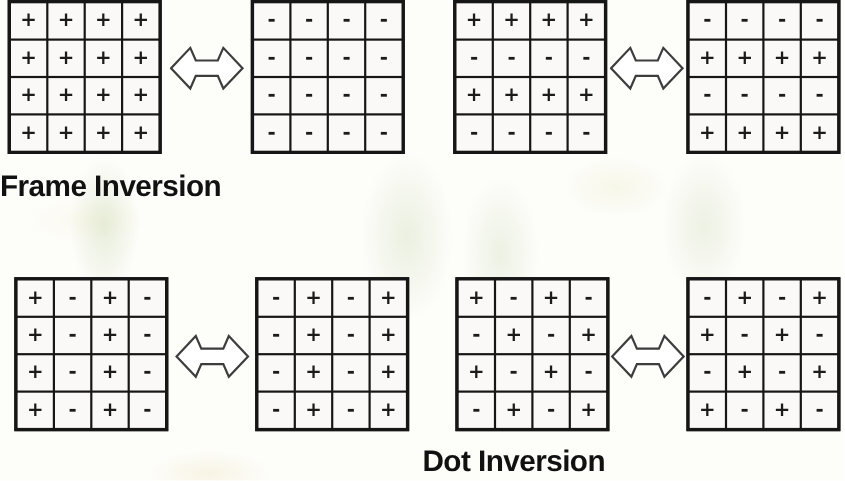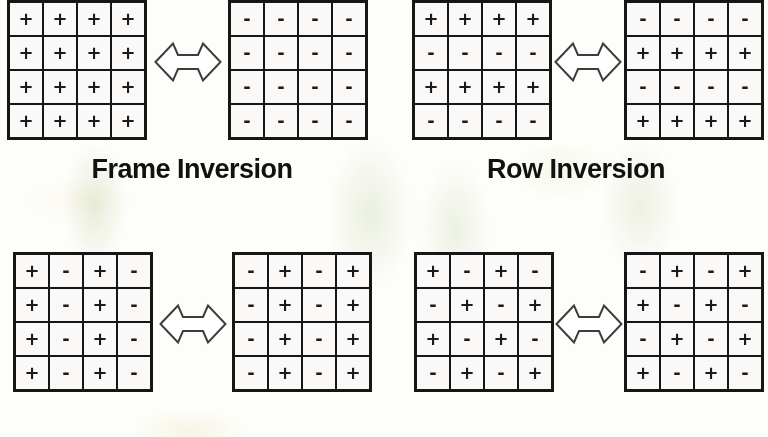--- a/index.html
+++ b/index.html
@@ -68,21 +68,21 @@
     font-weight: bold;
     font-size: 18px;
     line-height: 32px;
     text-align: center;
   }
   .arrow-wrap { flex: 0 0 auto; display: block; }
   .arrow-up   { transform: translateY(-6px); }
   .arrow-down { transform: translateY(4px);  }
 
   .caption {
-    text-align: center;
+    text-align: left;
     font-weight: bold;
     font-size: 27px;
     letter-spacing: -0.5px;
     color: var(--caption);
   }
   #q-frame .caption, #q-row .caption { margin-top: 14px; }
   #q-column .caption, #q-dot .caption { margin-top: 12px; }
 </style>
 </head>
 <body>
@@ -174,21 +174,20 @@
           <div class="cell">-</div>
           <div class="cell">-</div>
           <div class="cell">-</div>
           <div class="cell">-</div>
           <div class="cell">+</div>
           <div class="cell">+</div>
           <div class="cell">+</div>
           <div class="cell">+</div>
         </div>
     </div>
-    <div class="caption">Row Inversion</div>
   </div>
 
   <div class="quad" id="q-column">
     <div class="pair">
       <div class="grid">
           <div class="cell">+</div>
           <div class="cell">-</div>
           <div class="cell">+</div>
           <div class="cell">-</div>
           <div class="cell">+</div>
@@ -267,14 +266,15 @@
           <div class="cell">-</div>
           <div class="cell">+</div>
           <div class="cell">-</div>
           <div class="cell">+</div>
           <div class="cell">+</div>
           <div class="cell">-</div>
           <div class="cell">+</div>
           <div class="cell">-</div>
         </div>
     </div>
+    <div class="caption">Dot Inversion</div>
   </div>
 </div>
 
 </body></html>

